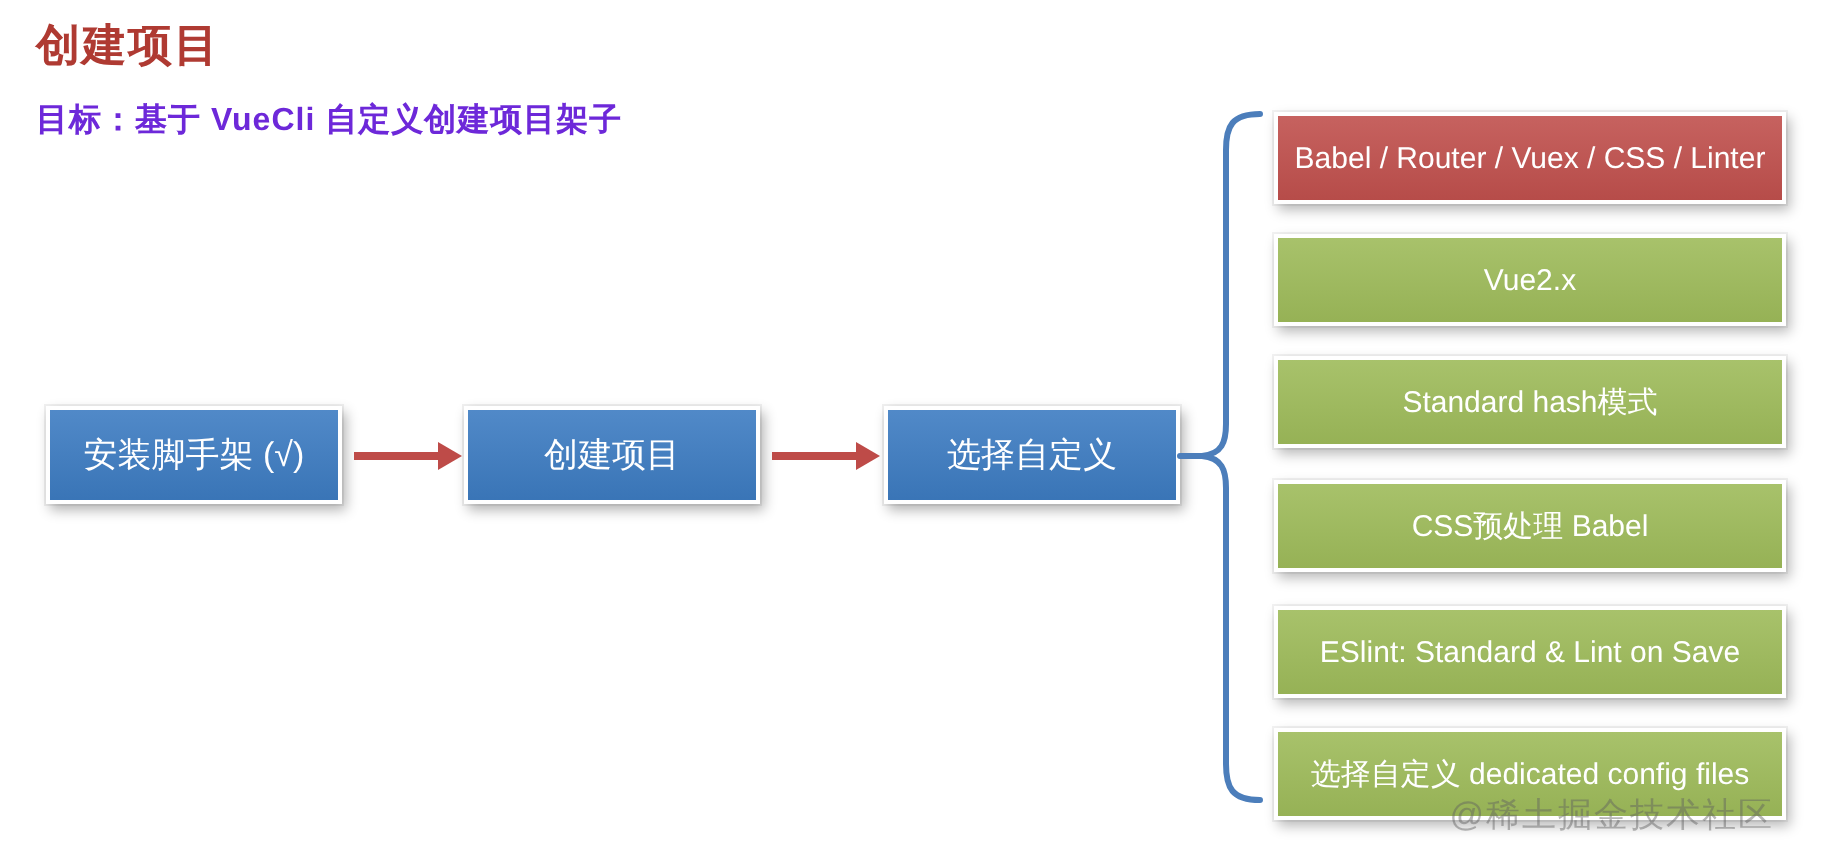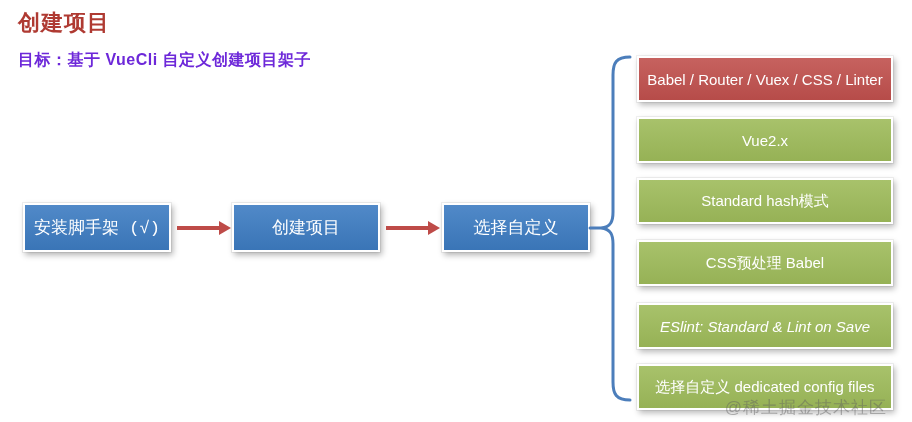--- a/index.html
+++ b/index.html
@@ -90,21 +90,21 @@
 </style>
 </head>
 <body>
 
 <div class="canvas">
 
   <div class="page-title" style="color: rgb(175, 58, 50);">创建项目</div>
 
   <div class="subtitle" style="color: #6d28d9;">目标：基于 VueCli 自定义创建项目架子</div>
 
-  <div class="step-box step-1" style="background-color: rgb(61, 124, 194); font-family: Liberation Mono, monospace;">
+  <div class="step-box step-1" style="background-color: rgb(61, 124, 194);">
     <span>安装脚手架 (√)</span>
   </div>
 
   <div class="step-box step-2" style="background-color: rgb(61, 124, 194);">
     <span>创建项目</span>
   </div>
 
   <div class="step-box step-3" style="background-color: rgb(61, 124, 194); text-align: center;">
     <span>选择自定义</span>
   </div>
@@ -129,21 +129,21 @@
   </div>
 
   <div class="option-box opt-3" style="background-color: rgb(158, 187, 90);">
     <span>Standard hash模式</span>
   </div>
 
   <div class="option-box opt-4" style="background-color: rgb(158, 187, 90);">
     <span>CSS预处理 Babel</span>
   </div>
 
-  <div class="option-box opt-5" style="background-color: rgb(158, 187, 90); font-style: italic;">
+  <div class="option-box opt-5" style="background-color: rgb(158, 187, 90);">
     <span>ESlint: Standard &amp; Lint on Save</span>
   </div>
 
   <div class="option-box opt-6" style="background-color: rgb(158, 187, 90);">
     <span>选择自定义 dedicated config files</span>
   </div>
 
   <div class="watermark">@稀土掘金技术社区</div>
 
 </div>

